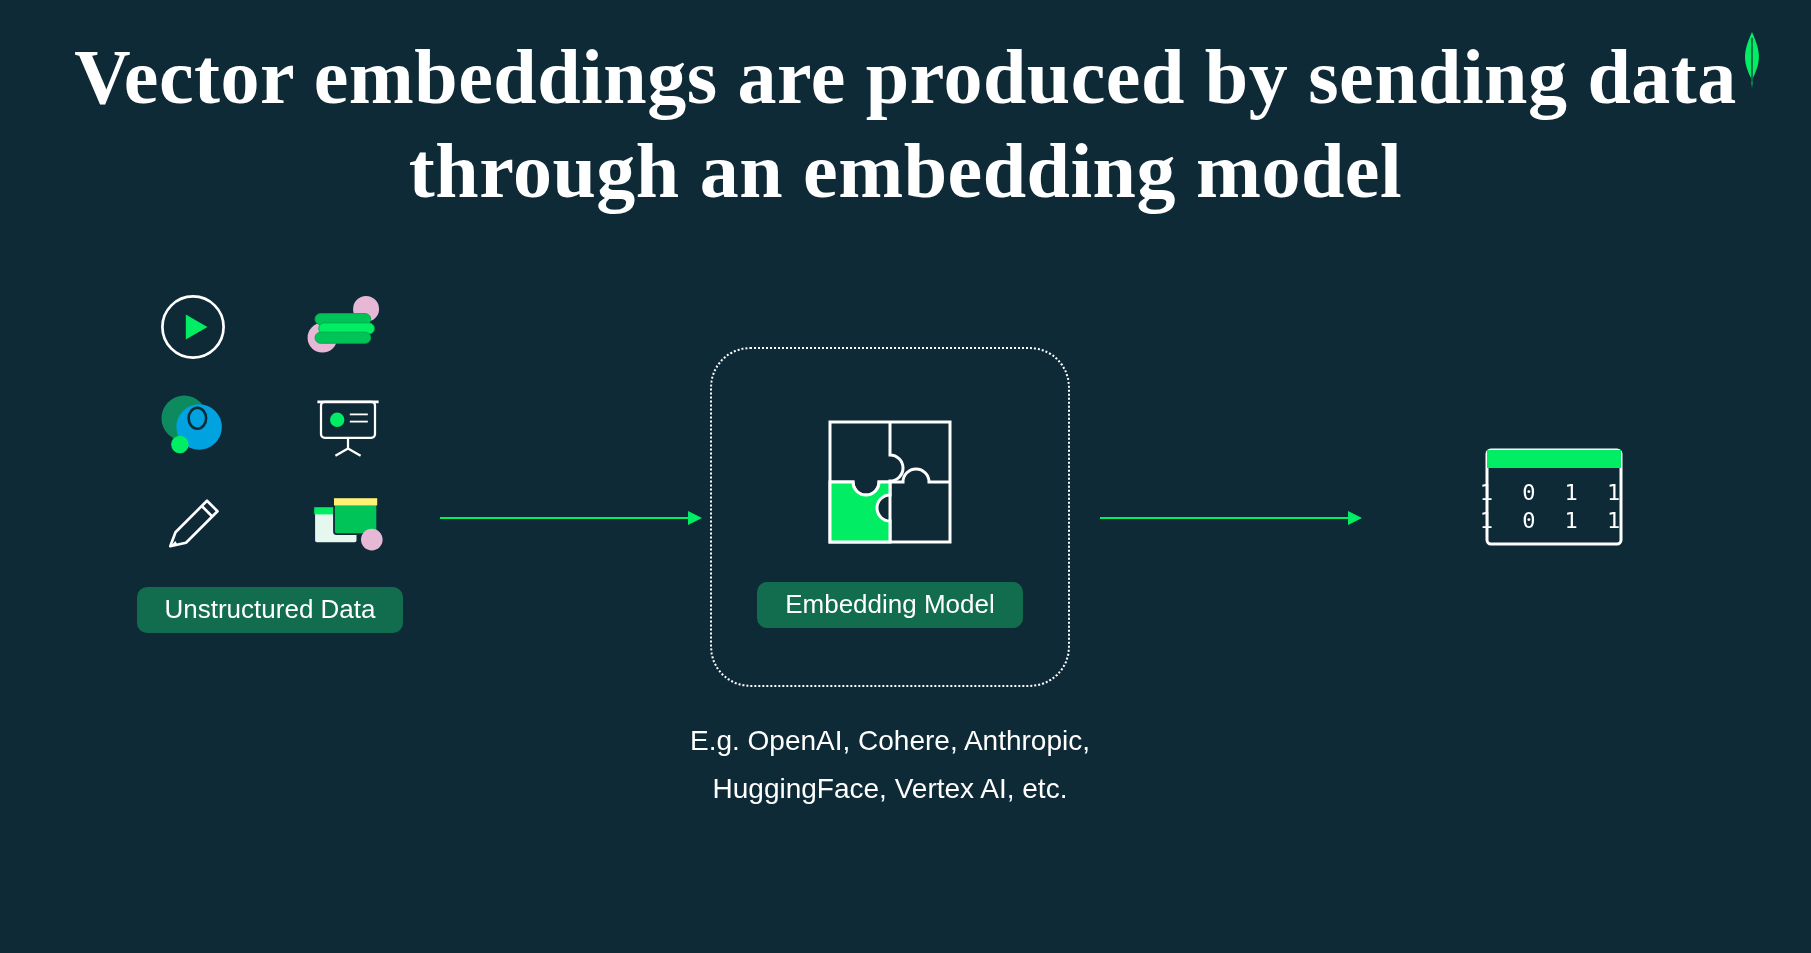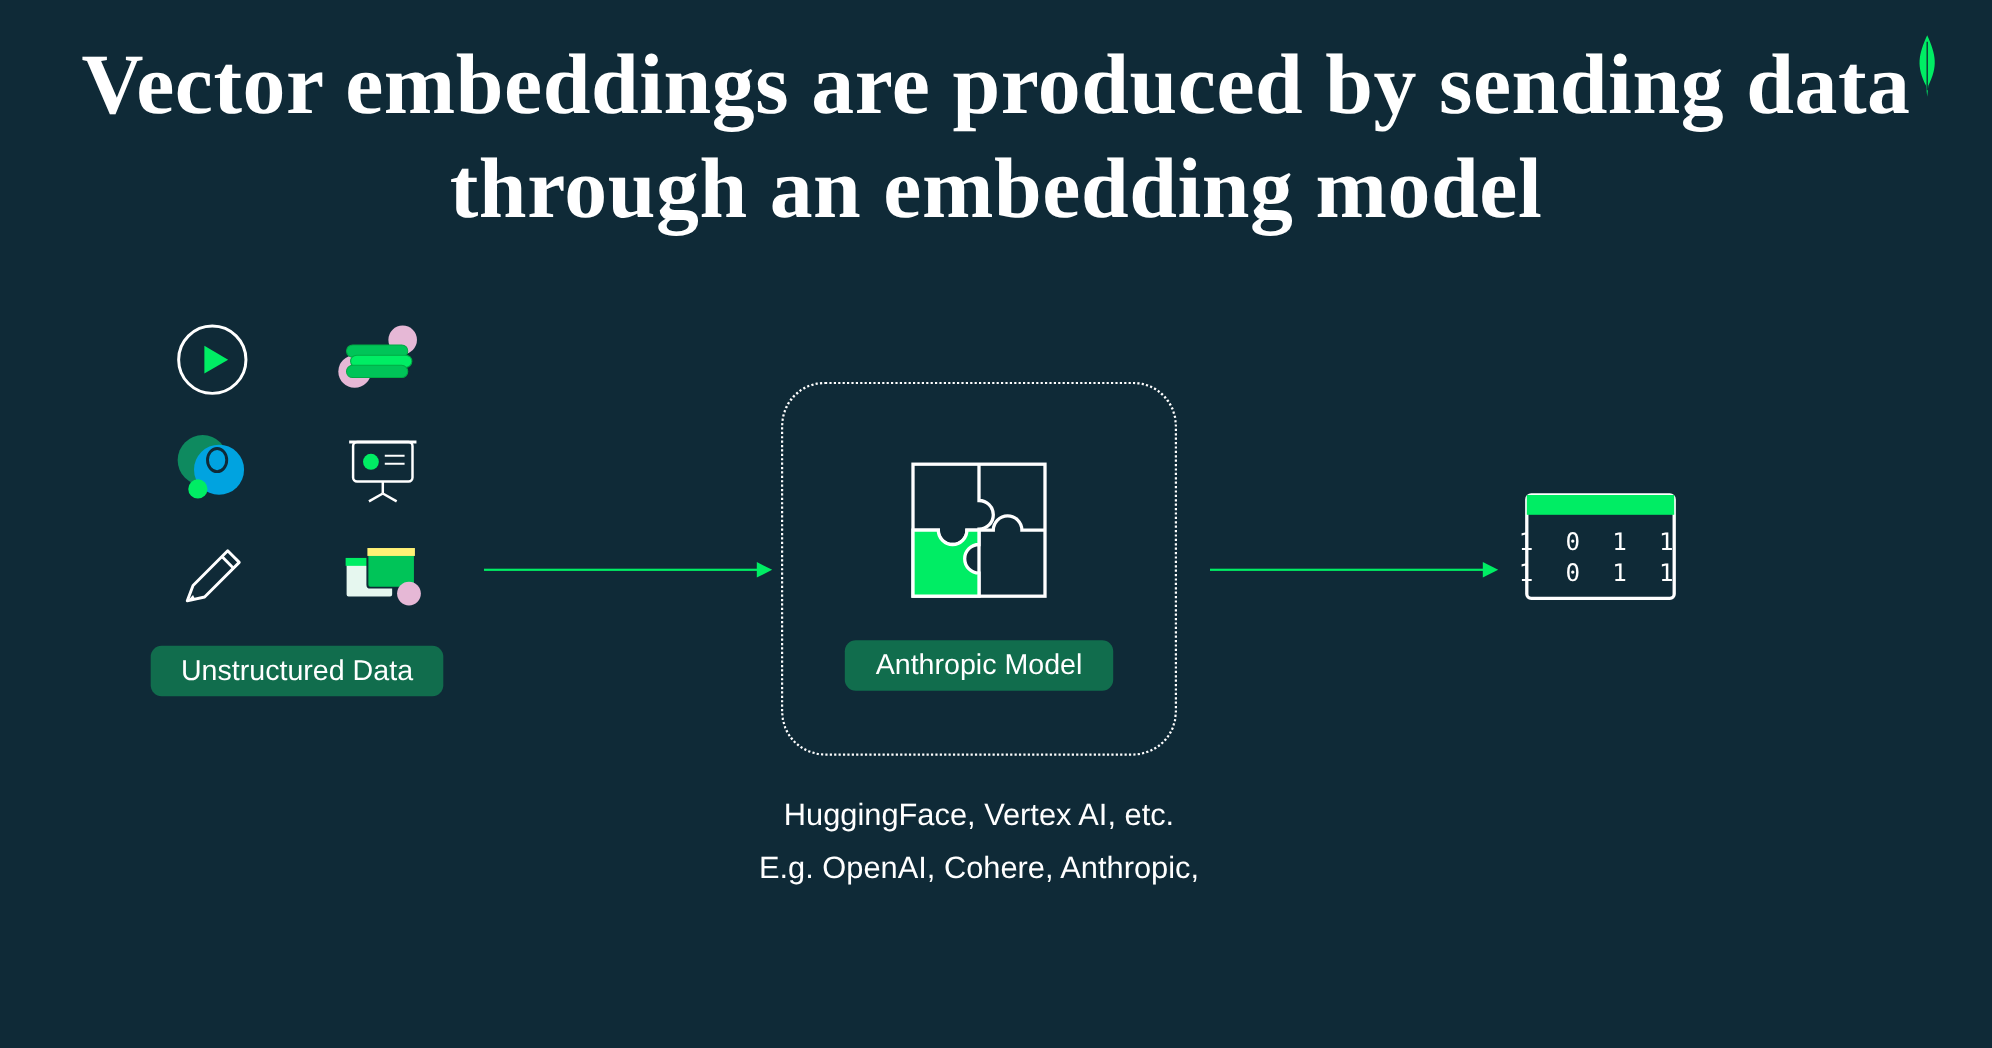--- a/index.html
+++ b/index.html
@@ -94,23 +94,24 @@
     display: flex;
     flex-direction: column;
     align-items: center;
     justify-content: center;
     gap: 25px;
   }
   .puzzle { width: 150px; height: 150px; }
   
   .vector {
     position: absolute;
-    left: 1380px;
+    left: 1424px;
     top: 155px;
     width: 260px;
+    text-align: center;
   }
   .matrix { width: 150px; height: 110px; margin: 0 auto 20px; }
   
   .examples {
     position: absolute;
     left: 620px;
     top: 430px;
     width: 540px;
     text-align: center;
     font-size: 28px;
@@ -201,33 +202,33 @@
     <div class="dotted-box">
       <svg class="puzzle" viewBox="0 0 150 150">
         <rect x="15" y="15" width="120" height="120" fill="none" stroke="#fff" stroke-width="3"></rect>
 
         <path d="M75 15 L75 48 a13 13 0 1 1 0 26 L75 135" fill="none" stroke="#fff" stroke-width="3"></path>
 
         <path d="M15 75 L38 75 a13 13 0 1 0 26 0 L75 75 L88 75 a13 13 0 1 1 26 0 L135 75" fill="none" stroke="#fff" stroke-width="3"></path>
 
         <path d="M15 75 L38 75 a13 13 0 1 0 26 0 L75 75 L75 88 a13 13 0 0 0 0 26 L75 135 L15 135 Z" fill="#00ed64" stroke="#fff" stroke-width="3"></path>
       </svg>
-      <div class="label-box">Anthropic Model</div>
+      <div class="label-box">Embedding Model</div>
     </div>
   </div>
 
   <div class="arrow arrow2"></div>
 
   <div class="vector">
     <svg class="matrix" viewBox="0 0 150 110">
       <rect x="8" y="8" width="134" height="94" rx="4" fill="none" stroke="#fff" stroke-width="3"></rect>
       <rect x="8" y="8" width="134" height="18" fill="#00ed64"></rect>
       <text x="75" y="58" text-anchor="middle" font-family="monospace" font-size="22" fill="#fff" letter-spacing="8">1 0 1 1</text>
       <text x="75" y="86" text-anchor="middle" font-family="monospace" font-size="22" fill="#fff" letter-spacing="8">1 0 1 1</text>
     </svg>
   </div>
 
   <div class="examples">
+    <div>E.g. OpenAI, Cohere, Anthropic,</div>
     <div>HuggingFace, Vertex AI, etc.</div>
-    <div>E.g. OpenAI, Cohere, Anthropic,</div>
   </div>
 
 </div>
 
 </body></html>

